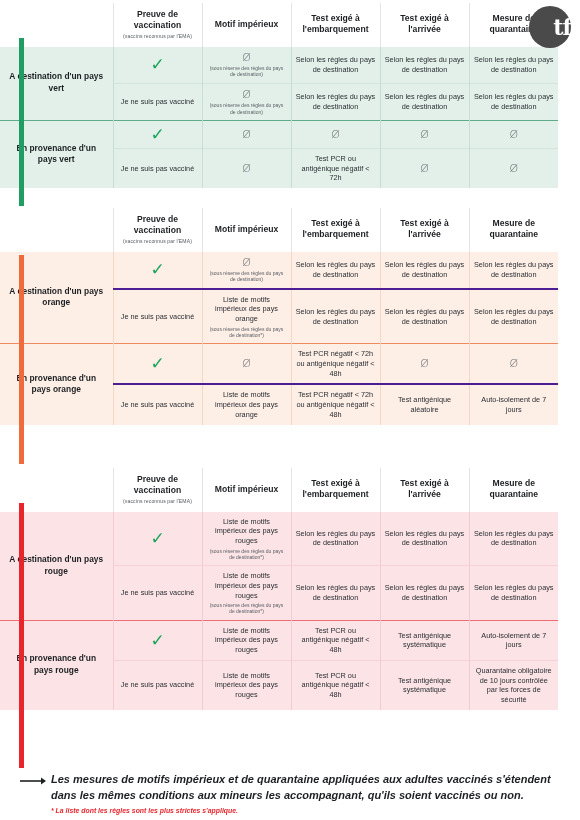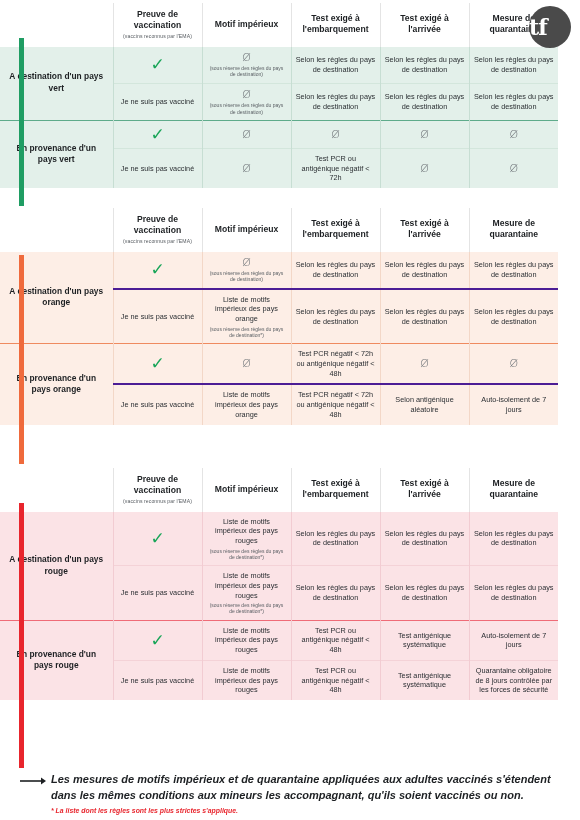--- a/index.html
+++ b/index.html
@@ -11,21 +11,21 @@
     overflow:hidden;
     position:relative;
   }
   .sheet{position:relative;width:580px;height:820px;}
 
   
   .logo-badge{
     position:absolute;top:6px;right:9px;
     width:42px;height:42px;border-radius:50%;
     background:#4a4a4a;color:#ffffff;
-    display:flex;align-items:center;justify-content:flex-start;
+    display:flex;align-items:center;justify-content:flex-end;
     font-family:"DejaVu Serif","Liberation Serif",serif;
     font-size:22px;font-weight:700;letter-spacing:-1px;
     z-index:30;
   }
 
   
   .block{width:496px;margin:0;}
   table.grid{
     border-collapse:collapse;
     width:558px;
@@ -266,21 +266,21 @@
             <td class="cell vline hsec"><span class="check">✓</span></td>
             <td class="cell vline hsec"><span class="nul">Ø</span></td>
             <td class="cell vline hsec"><span>Test PCR négatif &lt; 72h ou antigénique négatif &lt; 48h</span></td>
             <td class="cell vline hsec"><span class="nul">Ø</span></td>
             <td class="cell vline hsec"><span class="nul">Ø</span></td>
           </tr>
           <tr>
             <td class="cell vline hthin"><span>Je ne suis pas vacciné</span></td>
             <td class="cell vline hthin"><span>Liste de motifs impérieux des pays orange</span></td>
             <td class="cell vline hthin"><span>Test PCR négatif &lt; 72h ou antigénique négatif &lt; 48h</span></td>
-            <td class="cell vline hthin"><span>Selon antigénique aléatoire</span></td>
+            <td class="cell vline hthin"><span>Test antigénique aléatoire</span></td>
             <td class="cell vline hthin"><span>Auto-isolement de 7 jours</span></td>
           </tr>
         </tbody>
       </table>
     </div>
   <div id="block-red" class="block">
       <table class="grid r">
         <colgroup>
           <col class="c0">
           <col class="cx">
@@ -319,21 +319,21 @@
             <td class="cell vline hsec"><span>Liste de motifs impérieux des pays rouges</span></td>
             <td class="cell vline hsec"><span>Test PCR ou antigénique négatif &lt; 48h</span></td>
             <td class="cell vline hsec"><span>Test antigénique systématique</span></td>
             <td class="cell vline hsec"><span>Auto-isolement de 7 jours</span></td>
           </tr>
           <tr>
             <td class="cell vline hthin"><span>Je ne suis pas vacciné</span></td>
             <td class="cell vline hthin"><span>Liste de motifs impérieux des pays rouges</span></td>
             <td class="cell vline hthin"><span>Test PCR ou antigénique négatif &lt; 48h</span></td>
             <td class="cell vline hthin"><span>Test antigénique systématique</span></td>
-            <td class="cell vline hthin"><span>Quarantaine obligatoire de 8 jours contrôlée par les forces de sécurité</span></td>
+            <td class="cell vline hthin"><span>Quarantaine obligatoire de 10 jours contrôlée par les forces de sécurité</span></td>
           </tr>
         </tbody>
       </table>
     </div>
 
   <div class="footer">
     <div class="foot-row">
       <svg class="arrow" viewBox="0 0 26 10">
         <line x1="0" y1="5" x2="22" y2="5" stroke="#1d2023" stroke-width="1.6"></line>
         <polygon points="21,1.6 26,5 21,8.4" fill="#1d2023"></polygon>

